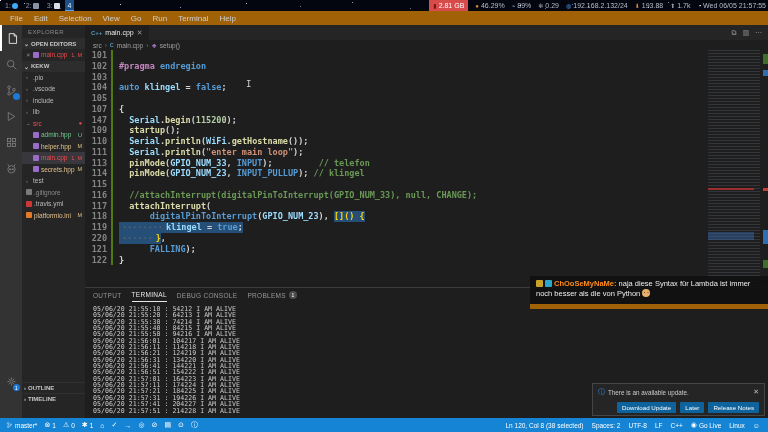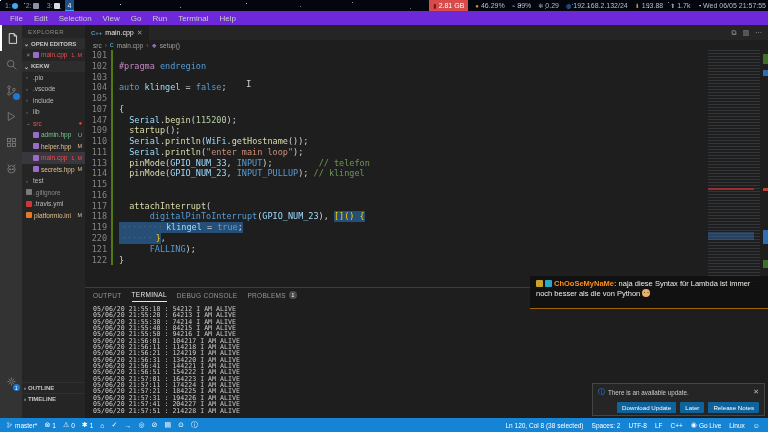--- a/index.html
+++ b/index.html
@@ -20,21 +20,21 @@
   .ws.active { background:#1b4f86; color:#e8eef7; border-bottom:1px solid #4aa3ff; }
   .ws .dot { width:6px; height:6px; border-radius:50%; display:inline-block; }
   .stats { margin-left:auto; display:flex; align-items:center; gap:7px; padding-right:2px; z-index:2; white-space:nowrap; }
   .stat { display:flex; align-items:center; gap:2px; color:#b7bdca; }
   .stat .ic { font-size:6px; }
   .stat.alert { background:#d84b4b; color:#fff; padding:0 4px; height:11px; }
   .stat.alert .ic { color:#7c1414; }
 
   
   .menu-bar { position:absolute; left:0; top:11px; width:768px; height:14px;
-    background:#6d28d9; display:flex; align-items:center; gap:1px; padding-left:5px;
+    background:#a16207; display:flex; align-items:center; gap:1px; padding-left:5px;
     font-size:8px; color:#cccccc; }
   .menu-item { padding:0 5px; cursor:default; }
 
   
   .activity-bar { position:absolute; left:0; top:25px; width:22px; height:393px;
     background:#333333; display:flex; flex-direction:column; align-items:center; }
   .act { width:22px; height:26px; display:flex; align-items:center; justify-content:center;
     color:#828282; position:relative; }
   .act.active { color:#ffffff; border-left:2px solid #fff; }
   .act svg { width:13px; height:13px; }
@@ -69,21 +69,21 @@
   .editor-actions { margin-left:auto; display:flex; gap:6px; padding-right:6px;
     color:#9a9a9a; font-size:7px; }
   .breadcrumb { height:10px; display:flex; align-items:center; gap:3px; padding-left:8px;
     font-size:6.5px; color:#a0a0a0; }
   .breadcrumb .bsep { color:#6d6d6d; }
   .breadcrumb .bc-cpp { color:#519aba; font-size:5.5px; font-weight:bold; }
   .breadcrumb .bc-sym { color:#b180d7; font-size:6px; }
 
   .code { position:relative; height:237px; overflow:hidden;
     font-family:"DejaVu Sans Mono", monospace; font-size:8.5px; line-height:10.77px; }
-  .cline { display:flex; height:10.77px; white-space:pre; }
+  .cline { display:flex; height:10.77px; white-space:pre;font-weight:bold; }
   .lnum { width:26px; flex:0 0 auto; text-align:right; color:#858585; padding-right:4px; }
   .gitbar { width:2px; flex:0 0 auto; background:#507a10; margin-right:6px; }
   .seg.kw { color:#569cd6; } .seg.ctrl { color:#c586c0; } .seg.var { color:#9cdcfe; }
   .seg.fn { color:#dcdcaa; } .seg.num { color:#b5cea8; } .seg.str { color:#ce9178; }
   .seg.cmt { color:#6a9955; } .seg.pln { color:#d4d4d4; } .seg.gold { color:#ffd602; }
   .seg.ws { color:#646464; }
   .seg.sel { background:#264f78; }
 
   .minimap { position:absolute; right:8px; top:0; width:52px; height:237px; opacity:.85;
     background:
@@ -111,21 +111,21 @@
   
   .status-bar { position:absolute; left:0; top:418px; width:768px; height:14px;
     background:#1584d4; color:#ffffff; display:flex; align-items:center; font-size:6.5px; }
   .st-left { display:flex; align-items:center; gap:7px; padding-left:6px; }
   .st-right { margin-left:auto; display:flex; align-items:center; gap:8px; padding-right:8px; }
   .st-item { display:flex; align-items:center; gap:2px; white-space:nowrap; }
   .st-item .ic { font-size:7px; }
 
   
   .chat { position:absolute; left:530px; top:276px; width:238px; min-height:33px;
-    background:rgba(16,16,16,.92); border-bottom:1px solid #a16207; z-index:60;
+    background:rgba(16,16,16,.92); border-bottom:5px solid #a16207; z-index:60;
     padding:3px 5px 4px 6px; font-size:7.5px; color:#ececec; line-height:10px; }
   .chat .badge1,.chat .badge2 { display:inline-block; width:7px; height:7px; border-radius:1px;
     vertical-align:-1px; margin-right:2px; }
   .chat .badge1 { background:#c9a227; }
   .chat .badge2 { background:#2aa7c9; }
   .chat .uname { color:#ff8c1a; font-weight:bold; }
   .chat .emote { display:inline-block; width:8px; height:8px; border-radius:50%;
     background:#e8b06a; vertical-align:-1px; margin-left:2px; position:relative; }
   .chat .emote:after { content:""; position:absolute; left:1.5px; top:2.5px; width:1.5px;
     height:1.5px; background:#4a2c12; border-radius:50%; box-shadow:3.5px 0 #4a2c12; }
@@ -394,21 +394,21 @@
         <div class="cline"><span class="lnum">104</span><span class="gitbar"></span><span class="seg kw">auto</span><span class="seg var"> klingel </span><span class="seg pln">= </span><span class="seg kw">false</span><span class="seg pln">;</span></div>
         <div class="cline"><span class="lnum">105</span><span class="gitbar"></span></div>
         <div class="cline"><span class="lnum">107</span><span class="gitbar"></span><span class="seg pln">{</span></div>
         <div class="cline"><span class="lnum">147</span><span class="gitbar"></span><span class="seg pln">  </span><span class="seg var">Serial</span><span class="seg pln">.</span><span class="seg fn">begin</span><span class="seg pln">(</span><span class="seg num">115200</span><span class="seg pln">);</span></div>
         <div class="cline"><span class="lnum">109</span><span class="gitbar"></span><span class="seg pln">  </span><span class="seg fn">startup</span><span class="seg pln">();</span></div>
         <div class="cline"><span class="lnum">110</span><span class="gitbar"></span><span class="seg pln">  </span><span class="seg var">Serial</span><span class="seg pln">.</span><span class="seg fn">println</span><span class="seg pln">(</span><span class="seg var">WiFi</span><span class="seg pln">.</span><span class="seg fn">getHostname</span><span class="seg pln">());</span></div>
         <div class="cline"><span class="lnum">111</span><span class="gitbar"></span><span class="seg pln">  </span><span class="seg var">Serial</span><span class="seg pln">.</span><span class="seg fn">println</span><span class="seg pln">(</span><span class="seg str">"enter main loop"</span><span class="seg pln">);</span></div>
         <div class="cline"><span class="lnum">113</span><span class="gitbar"></span><span class="seg pln">  </span><span class="seg fn">pinMode</span><span class="seg pln">(</span><span class="seg var">GPIO_NUM_33</span><span class="seg pln">, </span><span class="seg kw">INPUT</span><span class="seg pln">);         </span><span class="seg cmt">// telefon</span></div>
         <div class="cline"><span class="lnum">114</span><span class="gitbar"></span><span class="seg pln">  </span><span class="seg fn">pinMode</span><span class="seg pln">(</span><span class="seg var">GPIO_NUM_23</span><span class="seg pln">, </span><span class="seg kw">INPUT_PULLUP</span><span class="seg pln">); </span><span class="seg cmt">// klingel</span></div>
         <div class="cline"><span class="lnum">115</span><span class="gitbar"></span></div>
-        <div class="cline"><span class="lnum">116</span><span class="gitbar"></span></div>
+        <div class="cline"><span class="lnum">116</span><span class="gitbar"></span><span class="seg cmt">  //attachInterrupt(digitalPinToInterrupt(GPIO_NUM_33), null, CHANGE);</span></div>
         <div class="cline"><span class="lnum">117</span><span class="gitbar"></span><span class="seg pln">  </span><span class="seg fn">attachInterrupt</span><span class="seg pln">(</span></div>
         <div class="cline"><span class="lnum">118</span><span class="gitbar"></span><span class="seg pln">      </span><span class="seg kw">digitalPinToInterrupt</span><span class="seg pln">(</span><span class="seg var">GPIO_NUM_23</span><span class="seg pln">), </span><span class="seg gold sel">[]() {</span></div>
         <div class="cline"><span class="lnum">119</span><span class="gitbar"></span><span class="seg ws sel">········</span><span class="seg var sel">klingel </span><span class="seg pln sel">= </span><span class="seg kw sel">true</span><span class="seg pln sel">;</span></div>
         <div class="cline"><span class="lnum">220</span><span class="gitbar"></span><span class="seg ws sel">······</span><span class="seg gold sel">}</span><span class="seg pln">,</span></div>
         <div class="cline"><span class="lnum">121</span><span class="gitbar"></span><span class="seg pln">      </span><span class="seg kw">FALLING</span><span class="seg pln">);</span></div>
         <div class="cline"><span class="lnum">122</span><span class="gitbar"></span><span class="seg pln">}</span></div>
       </div>
   </div>
   <div class="ibeam">I</div>
 

